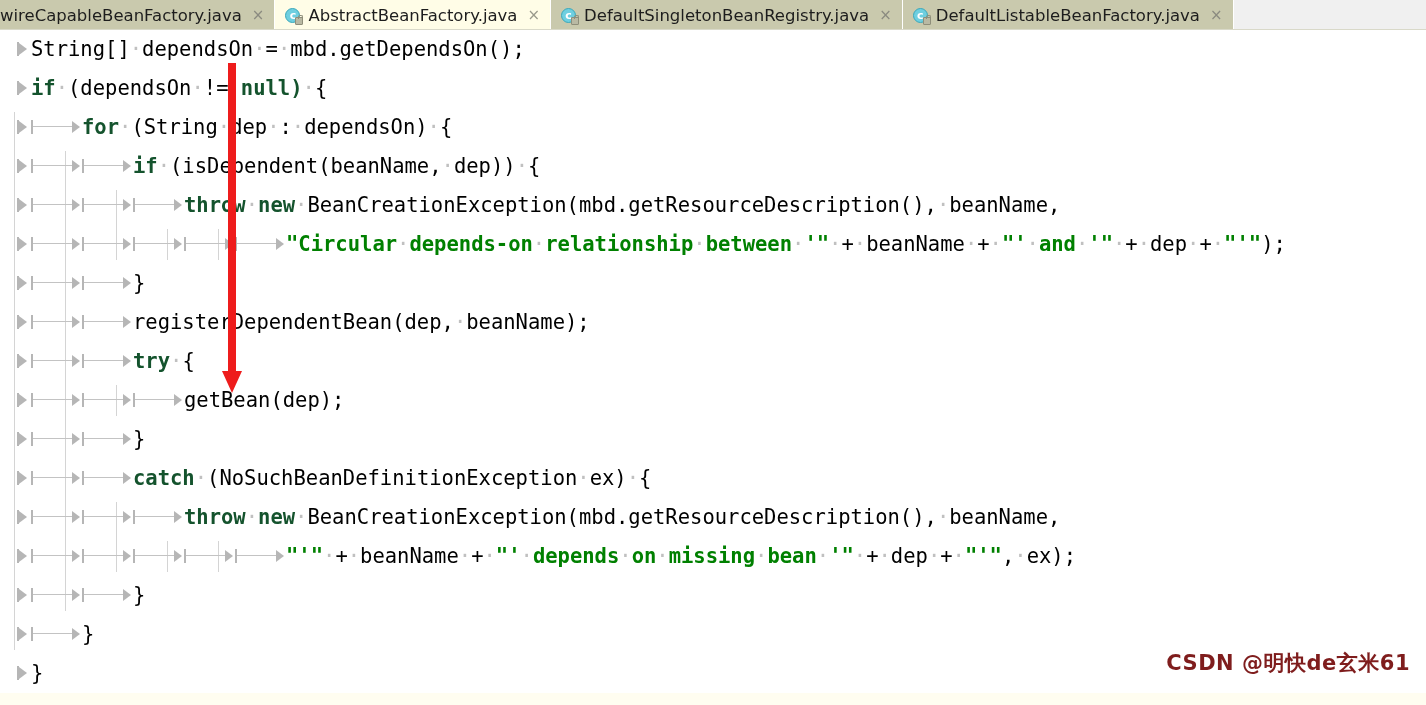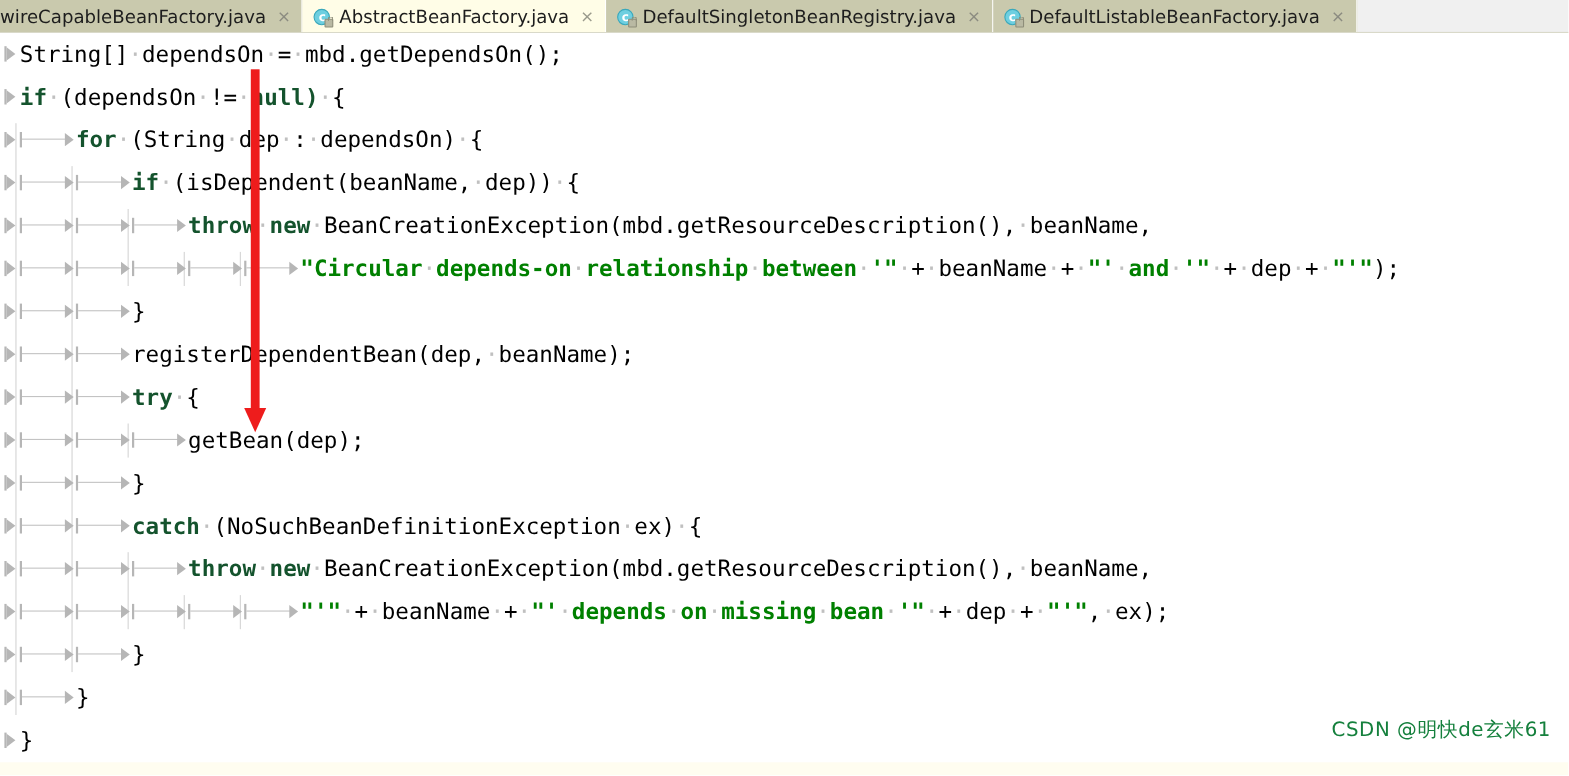--- a/index.html
+++ b/index.html
@@ -113,21 +113,21 @@
     font-family: "DejaVu Sans Mono", monospace;
     font-size: 20.5px;
     line-height: 39px;
   }
   .code-line {
     position: relative;
     height: 39px;
     line-height: 39px;
     white-space: pre;
     color: #000000;
-    padding-left: 4px;
+    padding-left: 17px;
   }
 
   
   .kw   { color: #14532d; font-weight: bold; }
   .str  { color: #008000; font-weight: bold; }
   .plain{ color: #000000; }
   .dot  { color: #c0c0c0; }
 
   
   .tabmark {
@@ -194,24 +194,25 @@
     border-right: 10px solid transparent;
     border-top: 22px solid #ee1c1c;
   }
 
   
   .watermark {
     position: absolute;
     right: 16px;
     bottom: 22px;
     font-family: "DejaVu Sans", sans-serif;
-    font-size: 18px;
-    color: #15803d;
+    font-size: 21px;
+    color: #7f1d1d;
     white-space: nowrap;
     letter-spacing: 0.5px;
+    font-weight: bold;
   }
 
   .bottom-band {
     position: absolute;
     left: 0; bottom: 0;
     width: 1426px; height: 12px;
     background: #fffdf0;
   }
 </style>
 </head>

